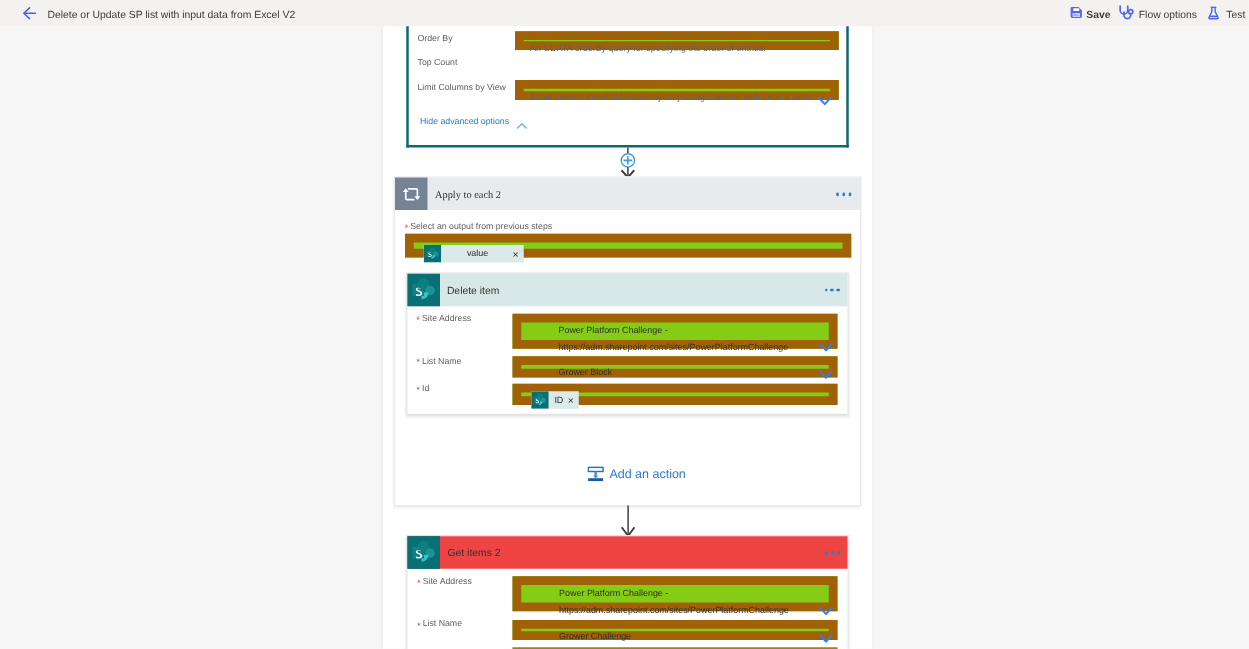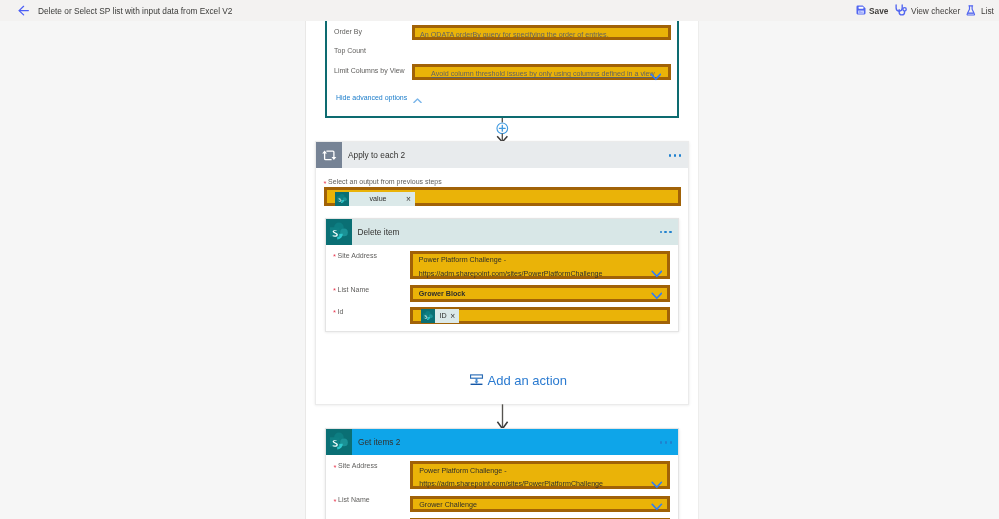--- a/index.html
+++ b/index.html
@@ -17,23 +17,23 @@
 
   
   .canvas{position:absolute;left:0;top:21px;width:999px;height:498px;background:#f6f6f6;}
   .white-col{position:absolute;left:306px;top:0;width:392px;height:498px;background:#ffffff;}
   .vline-l{position:absolute;left:305px;top:0;width:1px;height:498px;background:#e9e8e7;}
   .vline-r{position:absolute;left:698px;top:0;width:1px;height:498px;background:#ededec;}
 
   
   .lbl-f{position:absolute;font-size:7px;color:#5f5e5c;white-space:nowrap;line-height:9px;}
   .req{color:#e8384f;font-size:7.5px;line-height:1;position:relative;top:1.5px;margin-right:1.6px;display:inline-block;}
-  .inp{position:absolute;border:3px solid #a16207;background:#eab308;box-sizing:border-box;}
+  .inp{position:absolute;border:7px solid #a16207;background:#84cc16;box-sizing:border-box;}
   .ph{position:absolute;font-size:7.15px;color:#636261;white-space:nowrap;line-height:9px;}
-  .vl{position:absolute;font-size:7.15px;color:#2e2e2c;white-space:nowrap;line-height:9px;}
+  .vl{position:absolute;font-size:7.15px;color:#2e2e2c;white-space:nowrap;line-height:9px;margin-left:24px;}
   .svgwrap{position:absolute;line-height:0;}
 
   
   #topcard{position:absolute;left:325px;top:0px;width:354px;height:97px;
            border:2px solid #0d6b70;border-top:none;box-sizing:border-box;background:#fff;}
   .hideadv{position:absolute;font-size:7px;color:#1a7cca;white-space:nowrap;}
 
   
   #aeach{position:absolute;left:315px;top:120px;width:374px;height:264px;background:#fff;
          border:1px solid #ebebeb;box-sizing:border-box;
@@ -47,84 +47,84 @@
   .spcard{position:absolute;background:#fff;border:1px solid #e4e4e4;box-sizing:border-box;
           box-shadow:0 1.2px 2.8px rgba(0,0,0,.11),0 .2px .7px rgba(0,0,0,.07);}
 
   
   .chip{position:absolute;display:flex;align-items:center;background:#dbe9e9;height:14px;}
   .chip .ic{width:14px;height:14px;flex:0 0 14px;line-height:0;}
   .chip .tx{font-size:7.15px;color:#2e2e2c;padding:0 3.5px 0 5px;white-space:nowrap;}
   .chip .xx{font-size:8.4px;color:#333230;padding-right:4px;line-height:1;position:relative;top:0.2px;}
 
   .addaction{position:absolute;display:flex;align-items:center;gap:4px;}
-  .addaction .t{font-size:13px;color:#2a7ad0;white-space:nowrap;position:relative;top:1.5px;}
+  .addaction .t{font-size:10px;color:#2a7ad0;white-space:nowrap;position:relative;top:1.5px;}
 </style>
 </head>
 <body>
 
 <div class="app">
 
   <div class="topbar">
     <div class="back-btn">
       <svg width="17" height="16" viewBox="0 0 17 16">
         <path d="M11.6 3.3 L7.1 7.6 L11.6 11.9" fill="none" stroke="#4b5ef5" stroke-width="1.25" stroke-linecap="round" stroke-linejoin="round"></path>
         <path d="M7.3 7.6 H16.4" fill="none" stroke="#4b5ef5" stroke-width="1.25" stroke-linecap="round"></path>
       </svg>
     </div>
-    <div class="title">Delete or Select SP list with input data from Excel V2</div>
+    <div class="title">Delete or Update SP list with input data from Excel V2</div>
 
     <div class="cmdicon" style="left:856px;top:5px;">
       <svg width="10" height="10" viewBox="0 0 16 16">
         <path d="M2.6 0.8 h8.2 l4.4 4.4 v8.0 a1.8 1.8 0 0 1 -1.8 1.8 h-10.8 a1.8 1.8 0 0 1 -1.8 -1.8 v-10.6 a1.8 1.8 0 0 1 1.8 -1.8 z" fill="#5266f0"></path>
         <rect x="4.1" y="2.6" width="7.8" height="3.4" rx="0.7" fill="#ffffff"></rect>
         <rect x="3.2" y="8.6" width="9.6" height="5.2" rx="0.7" fill="#c5ceff"></rect>
         <rect x="4.5" y="9.8" width="3.0" height="0.9" fill="#5266f0" opacity="0.55"></rect>
         <rect x="4.5" y="11.4" width="6.0" height="0.9" fill="#5266f0" opacity="0.55"></rect>
       </svg>
     </div>
     <div class="cmdlbl" style="left:869px;font-weight:bold;">Save</div>
 
     <div class="cmdicon" style="left:894px;top:3.2px;">
       <svg width="13.5" height="13.5" viewBox="0 0 14 14">
         <path d="M2.2 2.0 V5.3 a3.15 3.15 0 0 0 6.3 0 V2.0" fill="none" stroke="#5266f0" stroke-width="1.4" stroke-linecap="round"></path>
         <path d="M5.35 8.45 V7.0" fill="none" stroke="#5266f0" stroke-width="1.4" stroke-linecap="round"></path>
         <path d="M5.35 8.45 V9.5 a2.8 2.8 0 0 0 5.6 0 V8.55" fill="none" stroke="#5266f0" stroke-width="1.4" stroke-linecap="round"></path>
         <circle cx="10.95" cy="6.6" r="1.75" fill="none" stroke="#5266f0" stroke-width="1.4"></circle>
       </svg>
     </div>
-    <div class="cmdlbl" style="left:911px;">View checker</div>
+    <div class="cmdlbl" style="left:911px;">Flow options</div>
 
     <div class="cmdicon" style="left:966px;top:4.7px;">
       <svg width="9.6" height="11" viewBox="0 0 12 13.75">
         <path d="M4.35 1.0 V5.4 L1.45 11.3 a0.85 0.85 0 0 0 0.78 1.25 h7.54 a0.85 0.85 0 0 0 0.78-1.25 L7.65 5.4 V1.0" fill="none" stroke="#5266f0" stroke-width="1.45" stroke-linejoin="round"></path>
         <path d="M3.7 1.0 h4.6" stroke="#5266f0" stroke-width="1.45" stroke-linecap="round"></path>
         <path d="M2.25 10.2 h7.5" stroke="#5266f0" stroke-width="1.75"></path>
       </svg>
     </div>
-    <div class="cmdlbl" style="left:981px;">List</div>
+    <div class="cmdlbl" style="left:981px;">Test</div>
   </div>
 
   <div class="canvas">
     <div class="white-col"></div>
     <div class="vline-l"></div>
     <div class="vline-r"></div>
 
     <div id="topcard">
 
       <div class="lbl-f" style="left:7px;top:5.5px;">Order By</div>
       <div class="inp" style="left:85px;top:3.5px;width:258.5px;height:15.5px;">
         <span class="ph" style="left:5px;top:3.2px;">An ODATA orderBy query for specifying the order of entries.</span>
       </div>
 
       <div class="lbl-f" style="left:7px;top:25px;">Top Count</div>
 
       <div class="lbl-f" style="left:7px;top:45px;">Limit Columns by View</div>
       <div class="inp" style="left:85px;top:43px;width:258.5px;height:15.5px;">
-        <span class="ph" style="left:16px;top:3.2px;text-decoration:underline;">Avoid column threshold issues by only using columns defined in a view</span>
+        <span class="ph" style="left:5px;top:3.2px;">Avoid column threshold issues by only using columns defined in a view</span>
         <span class="svgwrap" style="left:234.5px;top:6px;">
           <svg width="11.6" height="7.8" viewBox="0 0 14 9.4">
               <path d="M1.4 1.6 L7 7.6 L12.6 1.6" fill="none" stroke="#2b7cff" stroke-width="1.9" stroke-linecap="round" stroke-linejoin="round"></path>
             </svg>
         </span>
       </div>
 
       <div class="hideadv" style="left:9px;top:73px;">Hide advanced options</div>
       <span class="svgwrap" style="left:86px;top:76.5px;">
         <svg width="9" height="5.6" viewBox="0 0 9 5.6">
@@ -137,21 +137,21 @@
       <svg width="17" height="27" viewBox="0 0 17 27">
         <path d="M8.3 1.0 V5.5" stroke="#55534f" stroke-width="1.35"></path>
         <circle cx="8.3" cy="11.3" r="5.35" fill="#fdfdfd" stroke="#3f9ae0" stroke-width="1.1"></circle>
         <path d="M8.3 8.4 V14.2 M5.4 11.3 H11.2" stroke="#3f9ae0" stroke-width="1.3" stroke-linecap="round"></path>
         <path d="M8.3 16.6 V24.6" stroke="#55534f" stroke-width="1.35"></path>
         <path d="M3.2 19.2 L8.3 24.9 L13.4 19.2" fill="none" stroke="#3b3a39" stroke-width="1.5" stroke-linecap="butt" stroke-linejoin="miter"></path>
       </svg>
     </div>
 
     <div id="aeach">
-      <div class="hdr" style="width:100%;height:26px;background:#e8ebed;">
+      <div class="hdr" style="width:100%;height:26px;background:#e8ebed;font-family:Liberation Serif, serif;">
         <div class="sq" style="background:#768395;">
           <svg width="26" height="26" viewBox="0 0 26 26">
             <path d="M10.4 9.1 H16.9 a1.0 1.0 0 0 1 1.0 1.0 V16.4" fill="none" stroke="#fff" stroke-width="1.3" stroke-linecap="butt"></path>
             <path d="M15.6 17.7 H9.6 a1.0 1.0 0 0 1 -1.0 -1.0 V10.4" fill="none" stroke="#fff" stroke-width="1.3" stroke-linecap="butt"></path>
             <path d="M6.2 11.6 L8.6 8.5 L11.0 11.6 Z" fill="#fff"></path>
             <path d="M15.5 14.9 L17.9 18.0 L20.3 14.9 Z" fill="#fff"></path>
           </svg>
         </div>
         <span class="nm" style="margin-left:6px;">Apply to each 2</span>
       </div>
@@ -205,21 +205,21 @@
           <span class="vl" style="left:6.3px;top:16.2px;">https://adm.sharepoint.com/sites/PowerPlatformChallenge</span>
           <span class="svgwrap" style="left:238px;top:16.8px;">
             <svg width="11.6" height="7.8" viewBox="0 0 14 9.4">
                 <path d="M1.4 1.6 L7 7.6 L12.6 1.6" fill="none" stroke="#2b7cff" stroke-width="1.9" stroke-linecap="round" stroke-linejoin="round"></path>
               </svg>
           </span>
         </div>
 
         <div class="lbl-f" style="left:7.6px;top:66px;"><span class="req">*</span><span>List Name</span></div>
         <div class="inp" style="left:84px;top:66.6px;width:260px;height:16.6px;">
-          <span class="vl" style="left:6.3px;top:2.3px;font-weight:bold;">Grower Block</span>
+          <span class="vl" style="left:6.3px;top:2.3px;">Grower Block</span>
           <span class="svgwrap" style="left:238px;top:4.2px;">
             <svg width="11.6" height="7.8" viewBox="0 0 14 9.4">
                 <path d="M1.4 1.6 L7 7.6 L12.6 1.6" fill="none" stroke="#2b7cff" stroke-width="1.9" stroke-linecap="round" stroke-linejoin="round"></path>
               </svg>
           </span>
         </div>
 
         <div class="lbl-f" style="left:7.6px;top:88px;"><span class="req">*</span><span>Id</span></div>
         <div class="inp" style="left:84px;top:88.6px;width:260px;height:17.3px;">
           <span class="chip" style="left:8px;top:-1.2px;">
@@ -253,21 +253,21 @@
     </div>
 
     <div class="svgwrap" style="left:495.5px;top:383.4px;">
       <svg width="13" height="25.5" viewBox="0 0 13 25.5">
         <path d="M6.5 0.3 V24.6" stroke="#55534f" stroke-width="1.35"></path>
         <path d="M1.4 17.8 L6.5 24.8 L11.6 17.8" fill="none" stroke="#3b3a39" stroke-width="1.5" stroke-linecap="butt" stroke-linejoin="miter"></path>
       </svg>
     </div>
 
     <div class="spcard" style="left:325px;top:407px;width:354px;height:112px;">
-      <div class="hdr" style="width:100%;height:26px;background:#0ea5e9;">
+      <div class="hdr" style="width:100%;height:26px;background:#ef4444;">
         <div class="sq" style="background:#036c70;">
           <svg width="26" height="26" viewBox="0 0 26 26">
               <rect width="26" height="26" fill="#0a6f74"></rect>
               <circle cx="12.9" cy="8.3" r="4.8" fill="#0d7e82"></circle>
               <circle cx="18.0" cy="13.4" r="3.85" fill="#1b9296"></circle>
               <path d="M11.2 14.8 h5.6 a5.6 5.6 0 0 1 -5.6 5.6 z" fill="#2ec6cb"></path>
               <rect x="3.9" y="8.3" width="9.3" height="9.4" fill="#0f8084"></rect>
               <path d="M10.6 11.55 q-1.15 -0.5 -2.15 -0.42 q-1.3 0.1 -1.68 0.95 q-0.38 0.85 0.42 1.5 q0.56 0.46 1.64 0.88 q1.12 0.44 1.44 0.9 q0.3 0.44 -0.14 0.85 q-0.5 0.45 -1.55 0.4 q-1.0 -0.05 -1.85 -0.55 l0 1.3 q1.0 0.46 2.15 0.46 q1.4 0 2.2 -0.6 q0.82 -0.6 0.78 -1.55 q-0.05 -0.78 -0.64 -1.28 q-0.6 -0.5 -1.78 -0.96 q-0.92 -0.36 -1.24 -0.64 q-0.32 -0.28 -0.18 -0.64 q0.14 -0.36 0.78 -0.46 q0.86 -0.14 1.8 0.3 z" fill="#f4fcfc"></path>
             </svg>
         </div>

